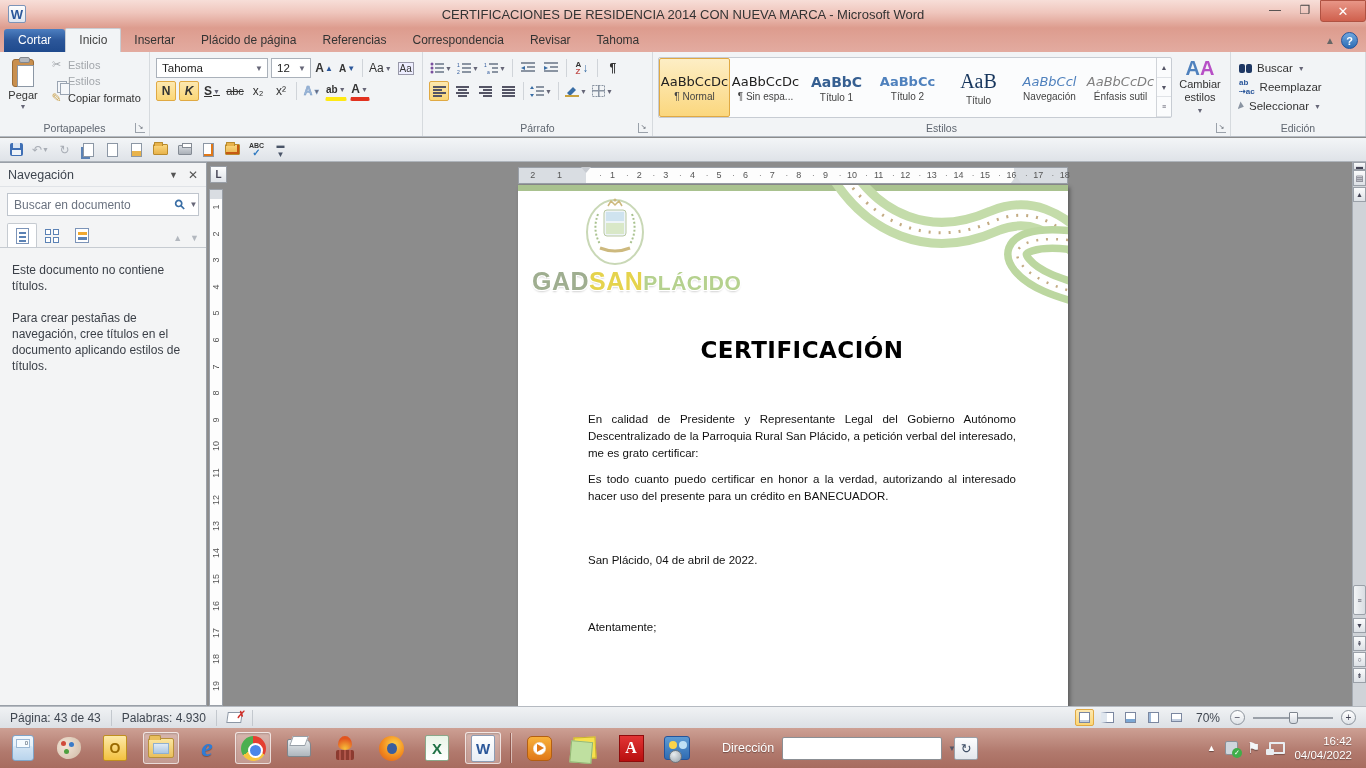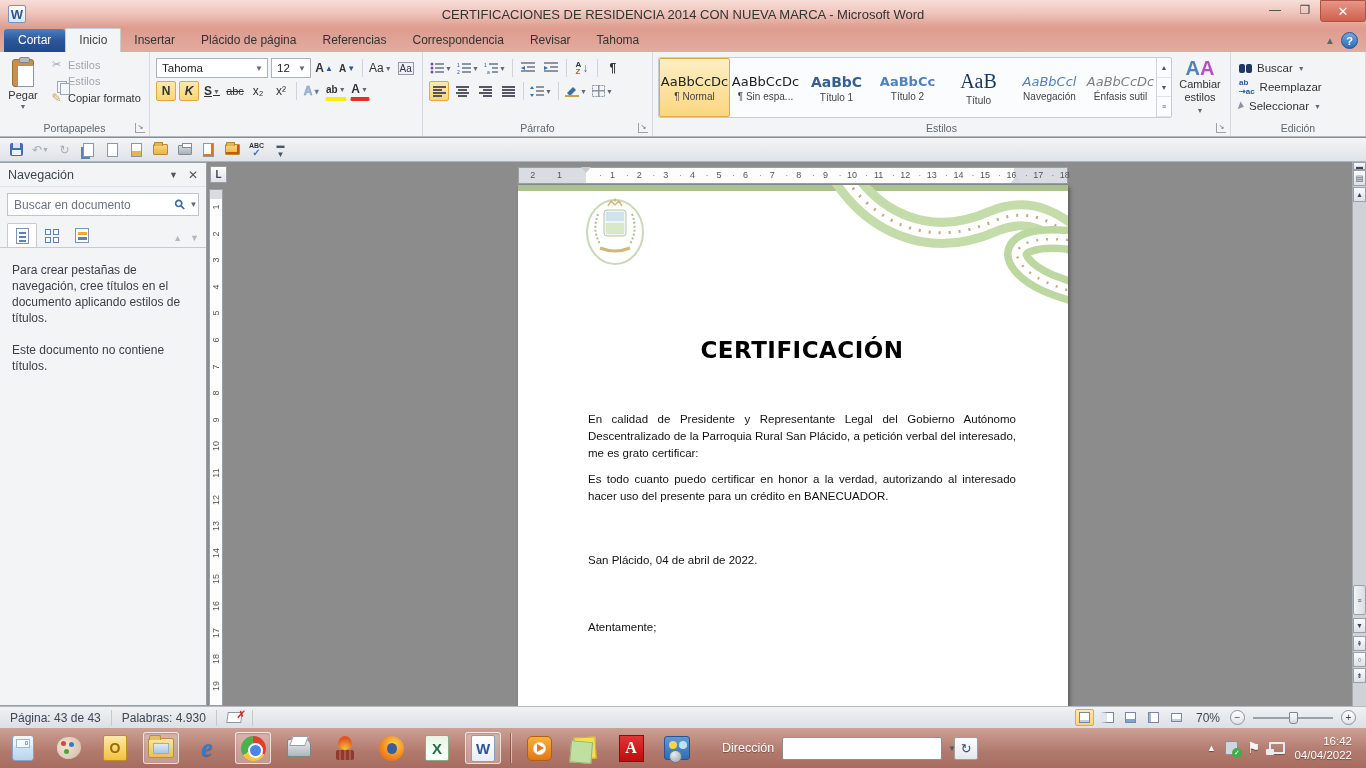--- a/index.html
+++ b/index.html
@@ -637,22 +637,22 @@
         </div>
       <div class="np-tab">
           <span class="resic"></span>
         </div>
       <div class="np-arrows">
         <span>▲</span>
         <span>▼</span>
       </div>
     </div>
     <div class="np-body">
+      <p>Este documento no contiene títulos.</p>
       <p>Para crear pestañas de navegación, cree títulos en el documento aplicando estilos de títulos.</p>
-      <p>Este documento no contiene títulos.</p>
     </div>
   </div>
 
   <div class="docarea">
     <div class="tabsel">L</div>
 
     <div class="hruler">
       <div class="hr-marginL"></div>
       <div class="hr-marginR"></div>
       <div id="hnums">
@@ -731,20 +731,21 @@
         <ellipse cx="31" cy="36" rx="28" ry="32" fill="#fff" stroke="#c9d8b6" stroke-width="2"></ellipse>
         <path d="M24,10 L27,5 L31,9 L35,5 L38,10" fill="none" stroke="#cdb97e" stroke-width="1.5"></path>
         <circle cx="31" cy="4" r="1.5" fill="#cdb97e"></circle>
         <rect x="20" y="14" width="22" height="26" rx="3" fill="#eef4f8" stroke="#b9c8a2"></rect>
         <rect x="22" y="16" width="18" height="9" fill="#cfe3ef"></rect>
         <rect x="22" y="27" width="18" height="11" fill="#d9e8c8"></rect>
         <path d="M14,18 Q8,34 16,48 M48,18 Q54,34 46,48" fill="none" stroke="#a9c28f" stroke-width="2" stroke-dasharray="2 2"></path>
         <path d="M16,52 Q31,58 46,52" fill="none" stroke="#cdb97e" stroke-width="3"></path>
       </svg>
 
+      <div class="logo-text"><span class="lg-gad">GAD</span><span class="lg-san">SAN</span><span class="lg-pla">PLÁCIDO</span></div>
 
       <svg class="hdr-ribbon" width="300" height="125" viewBox="0 0 300 125">
         <path d="M60,-18 C95,45 155,68 218,40 C252,26 280,38 312,72" fill="none" stroke="#c4dcaa" stroke-width="30"></path>
         <path d="M60,-18 C95,45 155,68 218,40 C252,26 280,38 312,72" fill="none" stroke="#ffffff" stroke-width="12"></path>
         <path d="M60,-18 C95,45 155,68 218,40 C252,26 280,38 312,72" fill="none" stroke="#c3ab83" stroke-width="3" stroke-dasharray="2 8"></path>
         <path d="M312,62 C262,52 228,62 246,84 C260,101 288,108 314,116" fill="none" stroke="#bcd7a0" stroke-width="26"></path>
         <path d="M312,62 C262,52 228,62 246,84 C260,101 288,108 314,116" fill="none" stroke="#ffffff" stroke-width="11"></path>
         <path d="M312,62 C262,52 228,62 246,84 C260,101 288,108 314,116" fill="none" stroke="#c3ab83" stroke-width="2.5" stroke-dasharray="2 8"></path>
       </svg>
 

